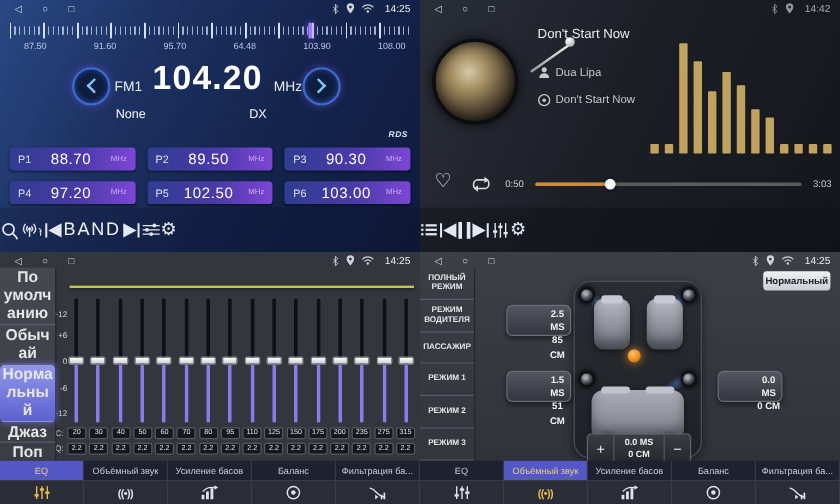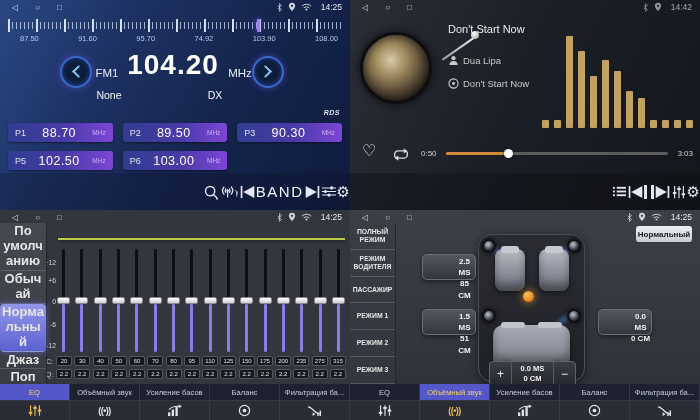--- a/index.html
+++ b/index.html
@@ -39,21 +39,21 @@
   .pty{position:absolute;left:84px;width:50px;top:89px;text-align:center;font-size:10.5px;color:#f2f5fb;}
   .dxm{position:absolute;left:195px;width:40px;top:89px;text-align:center;font-size:10.5px;color:#f2f5fb;}
   .rds{position:absolute;right:10px;top:109px;font-size:7px;font-style:italic;font-weight:bold;color:#dfe5f2;letter-spacing:.5px;}
   .presets{position:absolute;left:8px;right:8px;top:123px;display:grid;grid-template-columns:repeat(3,1fr);gap:9px 10px;}
   .preset{height:19px;border-radius:3px;cursor:pointer;
     background:linear-gradient(90deg,#2f3d90 0%,#4a3aa8 55%,#7d46d6 100%);
     display:flex;align-items:center;padding:0 7px;box-shadow:0 1px 2px rgba(0,0,0,.45);}
   .pnum{font-size:9px;color:#dfe3f5;}
   .pfreq{flex:1;text-align:center;font-size:12.5px;color:#fff;letter-spacing:.5px;}
   .punit{font-size:6.5px;color:#cbaef5;}
-  .toolbar{position:absolute;left:0;right:0;bottom:0;height:37px;display:flex;align-items:center;justify-content:flex-end;color:#e3e9f4;}
+  .toolbar{position:absolute;left:0;right:0;bottom:0;height:37px;display:flex;align-items:center;justify-content:flex-start;color:#e3e9f4;}
   .q-radio .toolbar{background:rgba(8,13,30,.25);}
   .tool{display:flex;align-items:center;justify-content:center;cursor:pointer;color:#e3e9f4;}
   .bandtxt{font-size:15px;letter-spacing:1.5px;color:#eef2fa;}
   .gear{font-size:15px;line-height:1;}
 
   
   .q-player{background:linear-gradient(115deg,#2a2e36 0%,#1c1f26 45%,#14161c 100%);}
   .disc{position:absolute;left:10px;top:32px;width:72px;height:72px;border-radius:50%;
     background:radial-gradient(circle at 42% 38%,#d8c9a8 0%,#a08b5f 28%,#5a4c38 55%,#262118 78%,#0c0c0e 100%);
     border:3px solid #0c0d10;box-shadow:0 0 10px rgba(0,0,0,.7), inset 0 0 10px rgba(0,0,0,.6);}
@@ -181,21 +181,21 @@
 
     <div class="ruler">
       <div class="t-small"></div>
       <div class="t-big"></div>
       <div class="pointer" id="radio-pointer" style="left: 74.5%;"></div>
     </div>
     <div class="scale-labels" id="radio-scale">
         <div>87.50</div>
         <div>91.60</div>
         <div>95.70</div>
-        <div>74.92</div>
+        <div>64.48</div>
         <div>103.90</div>
         <div>108.00</div>
       </div>
 
     <div class="chev-btn" style="left:60px">
         <i class="chev left"></i>
       </div>
     <div class="band-label">FM1</div>
     <div class="freq-main">104.20</div>
     <div class="unit-label">MHz</div>
@@ -213,20 +213,25 @@
           <span class="punit">MHz</span>
         </div>
       <div class="preset">
           <span class="pnum">P2</span>
           <span class="pfreq">89.50</span>
           <span class="punit">MHz</span>
         </div>
       <div class="preset">
           <span class="pnum">P3</span>
           <span class="pfreq">90.30</span>
+          <span class="punit">MHz</span>
+        </div>
+      <div class="preset">
+          <span class="pnum">P4</span>
+          <span class="pfreq">97.20</span>
           <span class="punit">MHz</span>
         </div>
       <div class="preset">
           <span class="pnum">P5</span>
           <span class="pfreq">102.50</span>
           <span class="punit">MHz</span>
         </div>
       <div class="preset">
           <span class="pnum">P6</span>
           <span class="pfreq">103.00</span>

